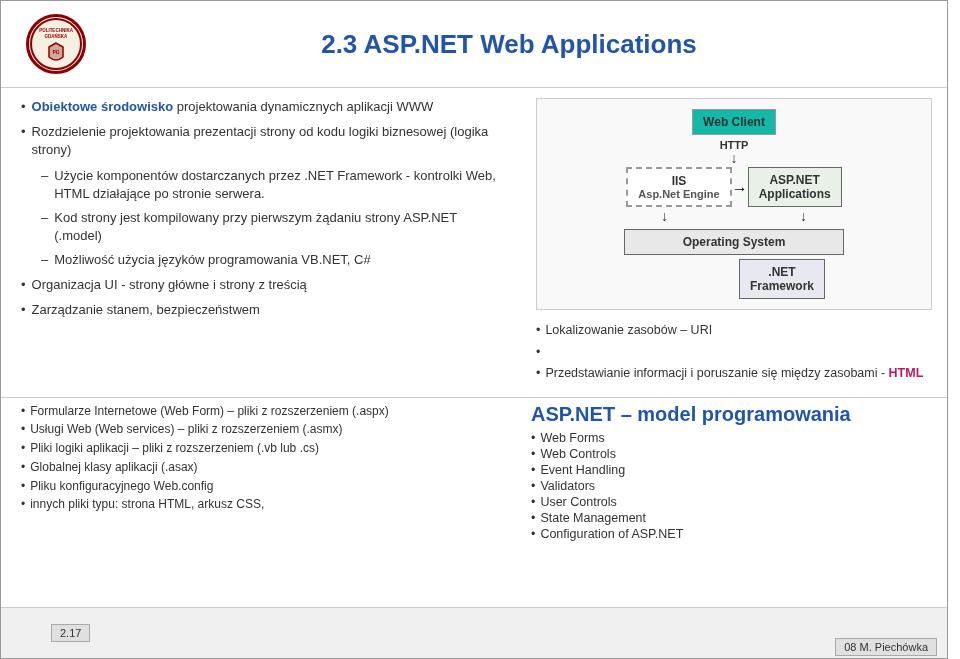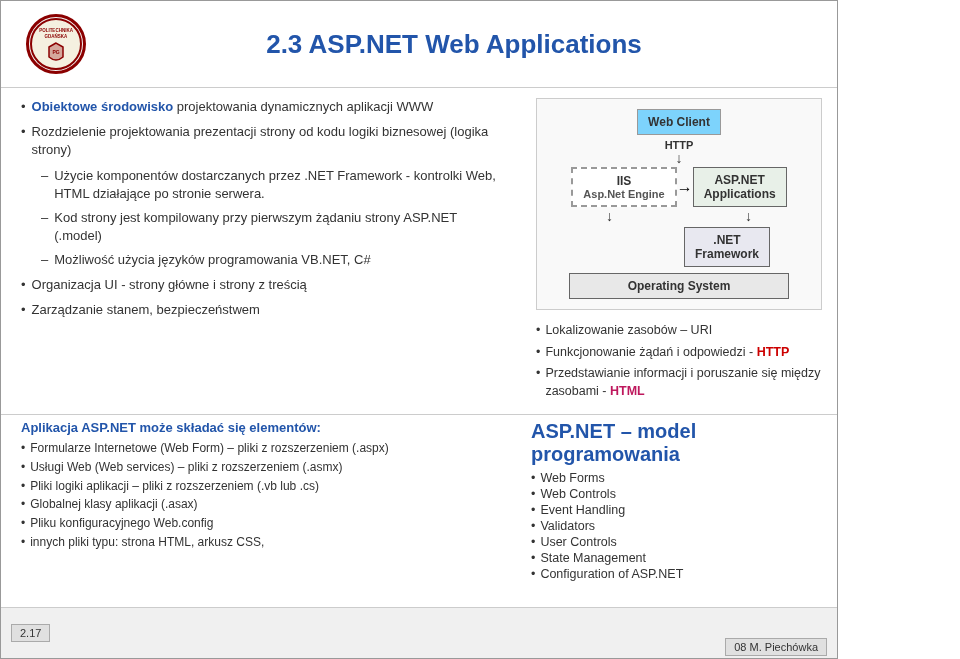--- a/index.html
+++ b/index.html
@@ -7,21 +7,21 @@
       width: 960px;
       height: 659px;
       background: #fff;
       font-family: Arial, sans-serif;
       font-size: 13px;
       overflow: hidden;
       position: relative;
     }
 
     .page-container {
-      width: 838px;
+      width: 948px;
       height: 659px;
       background: #fff;
       border: 1px solid #999;
       display: flex;
       flex-direction: column;
     }
 
     
     .header {
       display: flex;
@@ -144,21 +144,21 @@
       background: #fff;
       padding: 5px 10px;
       text-align: center;
       font-size: 12px;
       font-weight: bold;
       color: #333;
       min-width: 80px;
     }
 
     .diagram-box.web-client {
-      background: #7dd3fc;
+      background: #14b8a6;
       text-align: center;
     }
 
     .diagram-box.iis {
       background: #fff;
       border: 2px dashed #999;
     }
 
     .diagram-box.aspnet {
       background: #e8f0e8;
@@ -263,20 +263,21 @@
       background: #f0f0f0;
       border-top: 1px solid #ccc;
       font-size: 11px;
       color: #333;
     }
 
     .footer-left {
       background: #e0e0e0;
       padding: 2px 8px;
       border: 1px solid #aaa;
+      margin-left: 40px;
     }
 
     .footer-right {
       background: #e0e0e0;
       padding: 2px 8px;
       border: 1px solid #aaa;
       margin-top: 28px;
     }
 
     .highlight-http {
@@ -400,55 +401,51 @@
             <div>Applications</div>
           </div>
         </div>
 
         <div class="diagram-row">
           <span class="arrow-down">↓</span>
           <span style="width:120px;"></span>
           <span class="arrow-down">↓</span>
         </div>
 
+        <div class="diagram-row" style="margin-top:4px;">
+          <div class="diagram-box operating-system">Operating System</div>
+        </div>
+
         <div class="diagram-row">
           <div style="width:90px;"></div>
           <div class="diagram-box net-framework">
             <div>.NET</div>
             <div>Framework</div>
           </div>
         </div>
-
-        <div class="diagram-row" style="margin-top:4px;">
-          <div class="diagram-box operating-system">Operating System</div>
-        </div>
       </div>
 
       <div class="right-bullets">
         <div class="right-bullet-item">
           <span>•</span>
           <span>Lokalizowanie zasobów – URI</span>
         </div>
         <div class="right-bullet-item">
           <span>•</span>
-          <span>Funkcjonowanie żądań i odpowiedzi - <span class="highlight-http">HTTP</span></span>
         </div>
         <div class="right-bullet-item">
           <span>•</span>
           <span>Przedstawianie informacji i poruszanie się między zasobami - <span class="highlight-html">HTML</span></span>
         </div>
       </div>
     </div>
   </div>
 
   <div class="bottom-section">
     <div class="bottom-left">
-      <div class="bottom-title">
-        <span class="highlight-blue">Aplikacja ASP.NET</span> może składać się elementów:
-      </div>
       <div class="bottom-bullet">
         <span>•</span>
         <span>Formularze Internetowe (Web Form) – pliki z rozszerzeniem (.aspx)</span>
       </div>
       <div class="bottom-bullet">
         <span>•</span>
         <span>Usługi Web (Web services) – pliki z rozszerzeniem (.asmx)</span>
       </div>
       <div class="bottom-bullet">
         <span>•</span>

